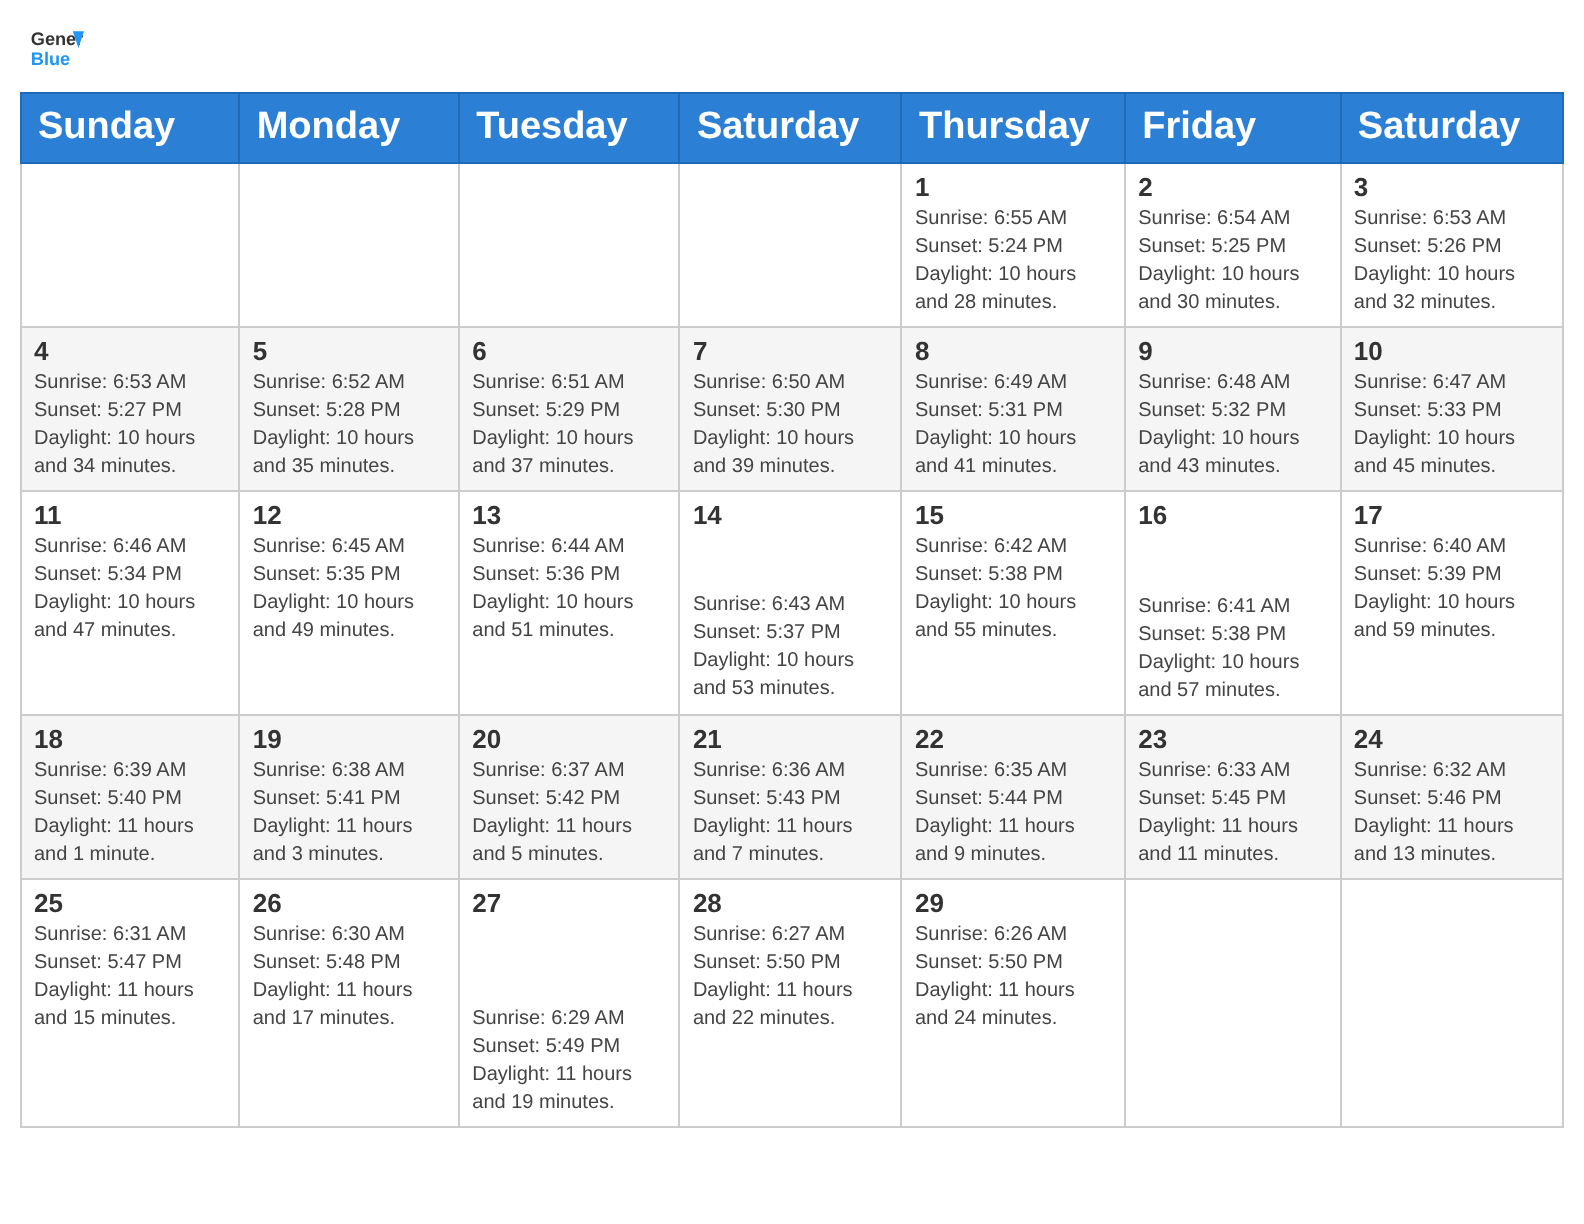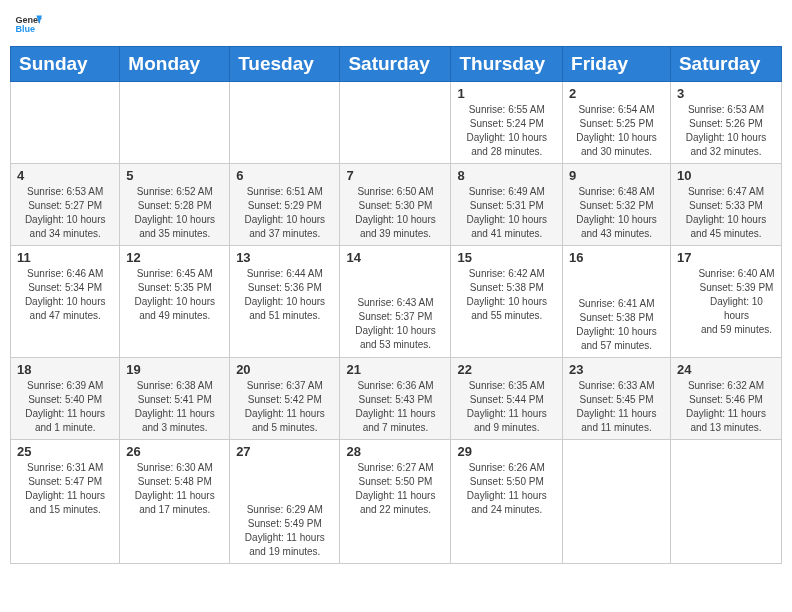--- a/index.html
+++ b/index.html
@@ -62,21 +62,20 @@
     .day-number {
       font-size: 13px;
       font-weight: bold;
       color: #333;
       margin-bottom: 2px;
     }
     .day-info {
       font-size: 10px;
       color: #444;
       line-height: 1.4;
-      text-align: center;
     }
     .empty-cell { background: #f9f9f9; }
     tr:nth-child(even) td { background: #f5f5f5; }
     tr:nth-child(odd) td { background: #fff; }
     .calendar thead tr th { background: #2b7fd4; }
   </style>
 </head>
 <body>
 
 <div class="header">
@@ -222,21 +221,21 @@
         </td>
         <td style="background: rgb(255, 255, 255);">
           <div class="day-number">16</div>
           <div class="day-info" style="white-space: pre-line; margin-top: 32px;">Sunrise: 6:41 AM
 Sunset: 5:38 PM
 Daylight: 10 hours
 and 57 minutes.</div>
         </td>
         <td style="background: rgb(255, 255, 255);">
           <div class="day-number">17</div>
-          <div class="day-info" style="white-space: pre-line; margin-left: 21px;">Sunrise: 6:40 AM
+          <div class="day-info" style="white-space: pre-line;">Sunrise: 6:40 AM
 Sunset: 5:39 PM
 Daylight: 10 hours
 and 59 minutes.</div>
         </td>
       </tr>
       <tr>
         <td style="background: rgb(245, 245, 245);">
           <div class="day-number">18</div>
           <div class="day-info" style="white-space: pre-line;">Sunrise: 6:39 AM
 Sunset: 5:40 PM

